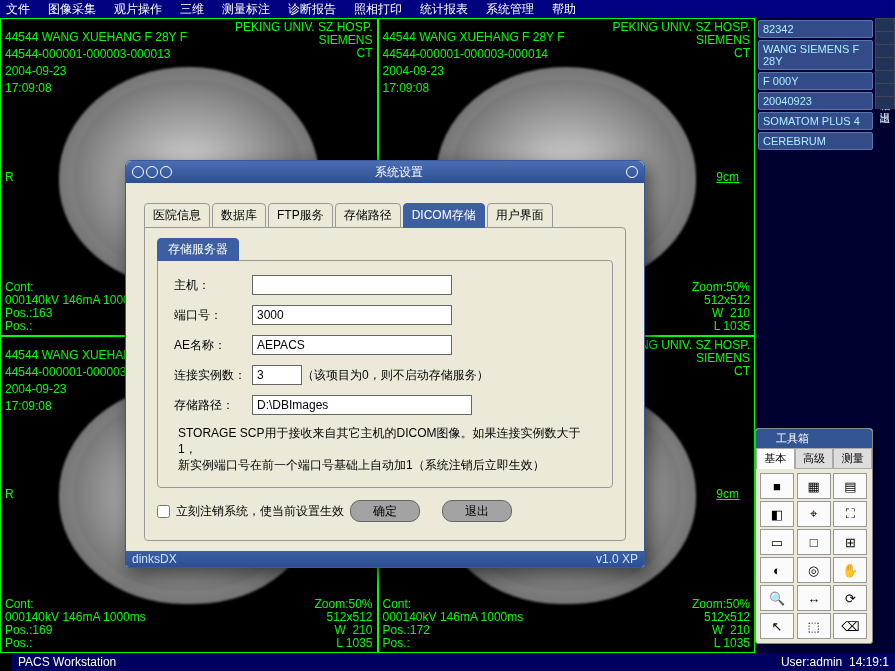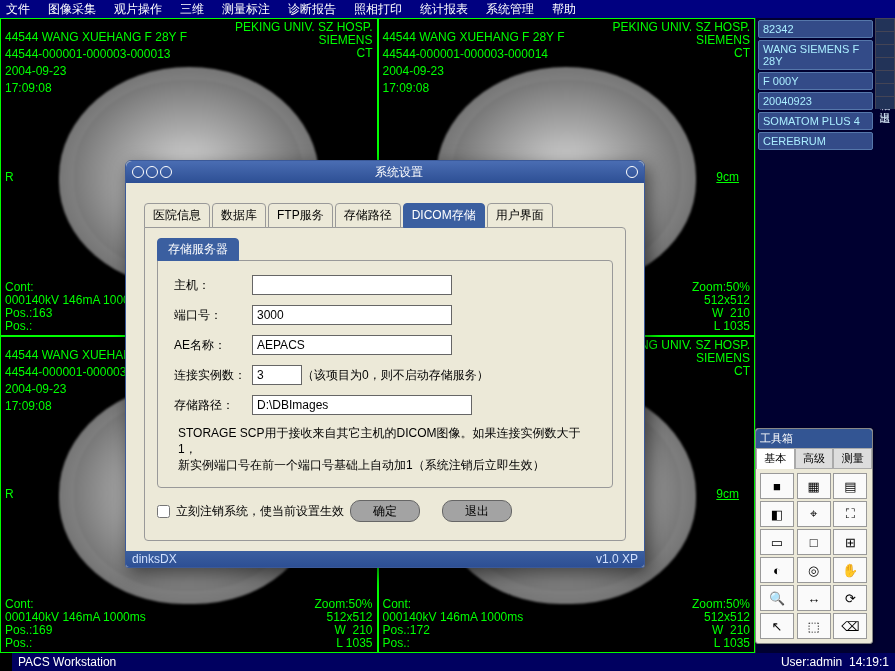--- a/index.html
+++ b/index.html
@@ -20,21 +20,21 @@
 .brain { position: absolute; left: 50%; top: 50%; transform: translate(-50%, -50%); width: 260px; height: 220px; background: radial-gradient(ellipse at center, #bbb 0%, #999 35%, #888 55%, #777 70%, #555 85%, #222 100%); border-radius: 50% 50% 48% 48%; filter: blur(1px); }
 .brain::before { content: ""; position: absolute; inset: 6%; background: radial-gradient(ellipse at center, #ddd 0%, #aaa 35%, #888 60%, #666 85%, #333 100%); border-radius: 48%; }
 
 .rpanel { width: 140px; background: #000030; border-left: 1px solid #223; display: flex; }
 .rpanel-main { flex: 1; }
 .info-item { color: #aef; background: #334b88; margin: 2px 2px; padding: 2px 4px; border: 1px solid #5577aa; border-radius: 2px; font-size: 11px; }
 .sidebar-tabs { width: 20px; display: flex; flex-direction: column; }
 .vtab { background: #223358; color: #cde; writing-mode: vertical-rl; text-orientation: upright; padding: 6px 2px; border: 1px solid #445; border-bottom: none; text-align: center; font-size: 11px; cursor: pointer; }
 
 .toolbox { position: absolute; right: 22px; top: 428px; width: 118px; background: #ece9d8; border: 1px solid #888; border-radius: 3px; box-shadow: 1px 1px 4px rgba(0,0,0,.4); }
-.toolbox-title { background: #335593; color: #fff; padding: 2px 4px; font-size: 11px; border-top-left-radius: 3px; border-top-right-radius: 3px; }
+.toolbox-title { background: #335593; color: #fff; padding: 2px 20px; font-size: 11px; border-top-left-radius: 3px; border-top-right-radius: 3px; }
 .toolbox-tabs { display: flex; }
 .toolbox-tabs span { flex: 1; text-align: center; padding: 2px 0; background: #ddd; border: 1px solid #aaa; font-size: 11px; cursor: pointer; }
 .toolbox-tabs span.act { background: #fff; border-bottom: none; }
 .tool-grid { display: grid; grid-template-columns: repeat(3, 1fr); gap: 2px; padding: 4px; }
 .tool { width: 34px; height: 26px; background: #fafafa; border: 1px solid #999; display: flex; align-items: center; justify-content: center; font-size: 13px; cursor: pointer; }
 
 .statusbar { position: absolute; bottom: 0; left: 12px; right: 0; height: 18px; background: #000060; color: #fff; display: flex; align-items: center; padding: 0 6px; font-family: monospace; font-size: 12px; }
 .statusbar .sr { margin-left: auto; }
 
 

